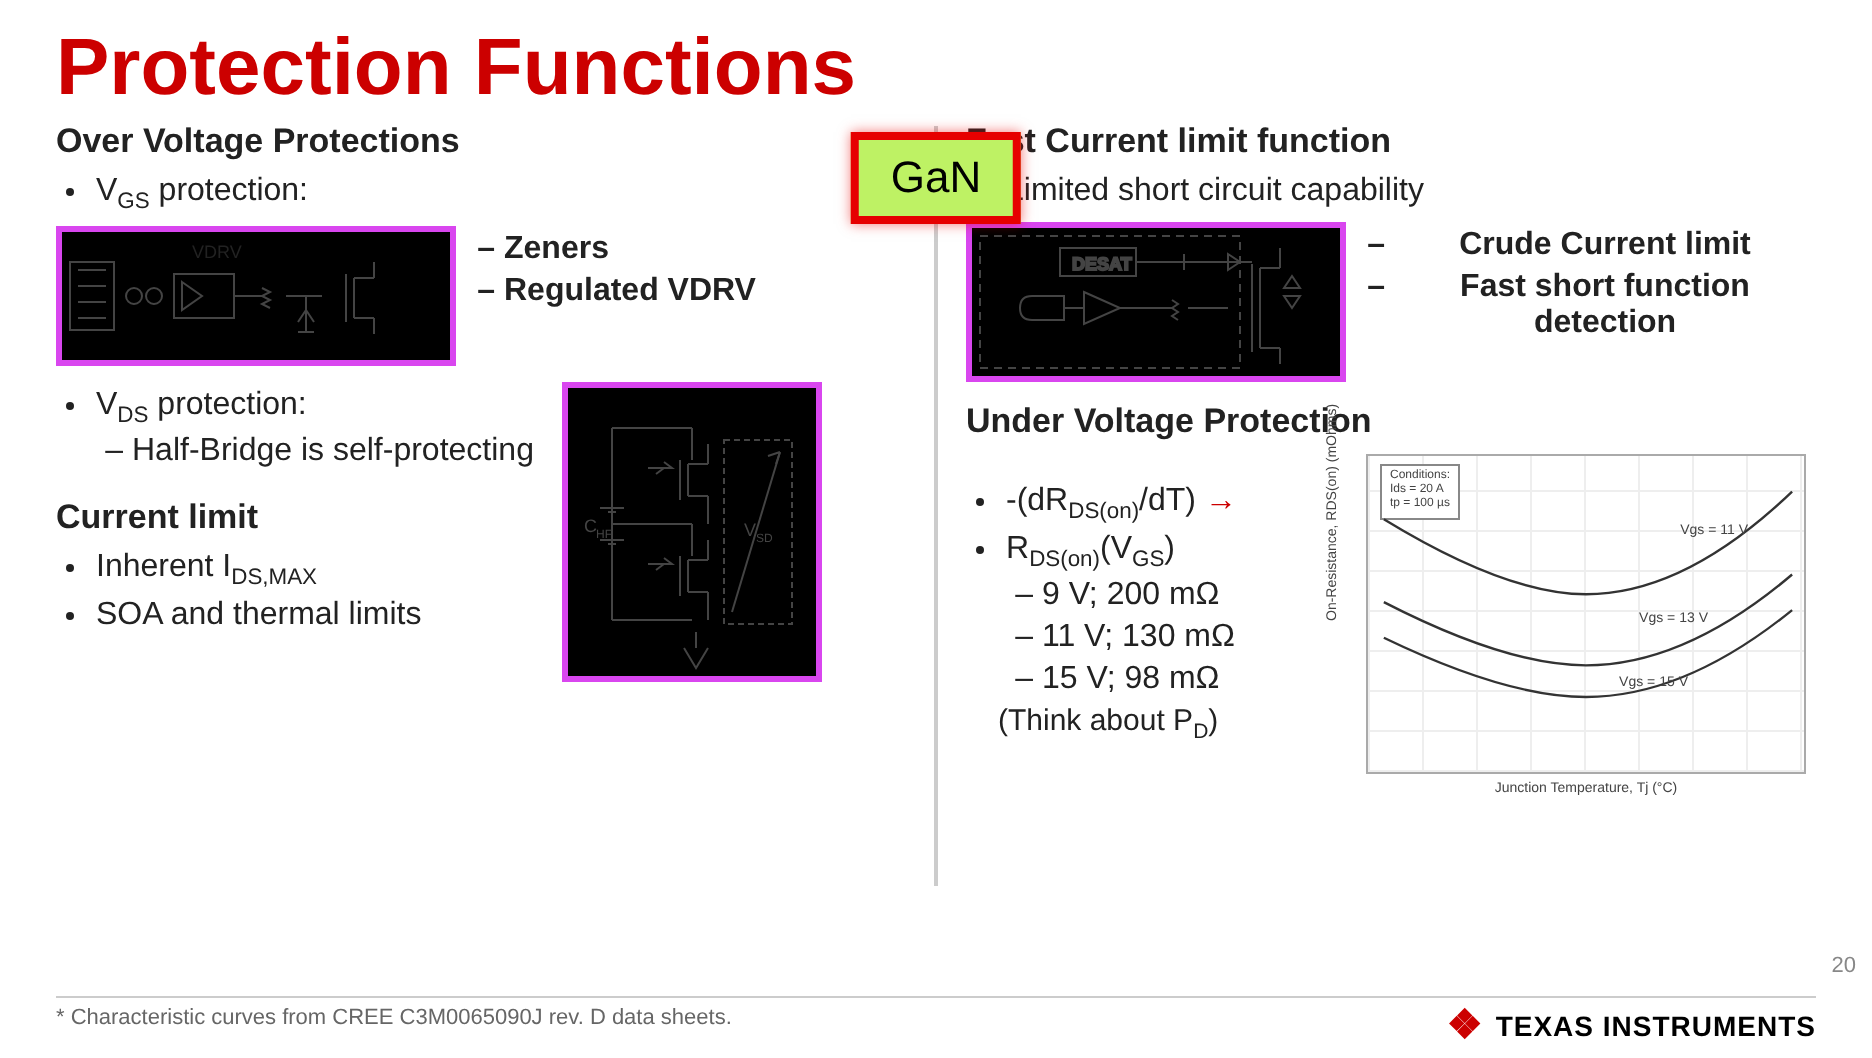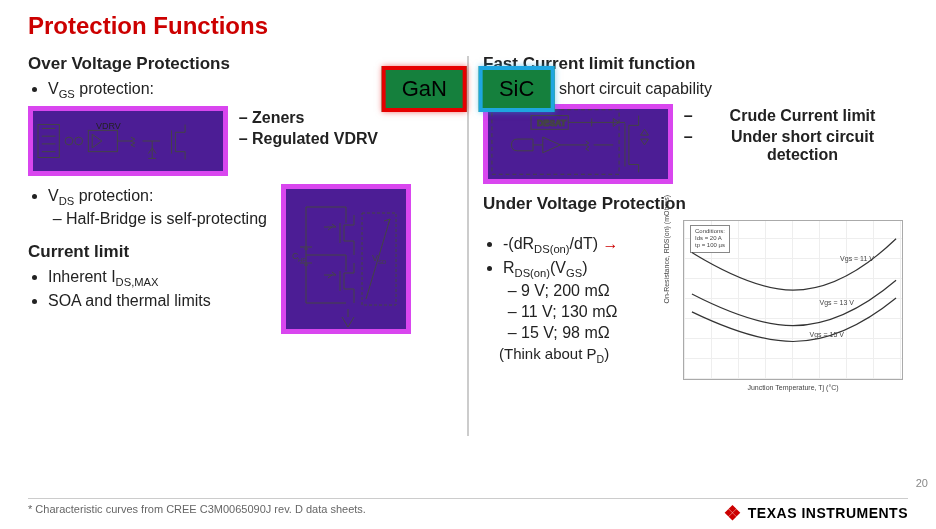--- a/index.html
+++ b/index.html
@@ -3,34 +3,34 @@
 <meta charset="utf-8">
 <style>
   * { box-sizing: border-box; margin: 0; padding: 0; }
   body {
     width: 936px; height: 529px;
     font-family: Arial, Helvetica, sans-serif;
     background: #fff; color: #222;
     position: relative; overflow: hidden;
     padding: 12px 28px 0 28px;
   }
-  .title { color: #cc0000; font-size: 24px; font-weight: bold; margin-bottom: 10px; }
+  .title { color: #cc0000; font-size: 40px; font-weight: bold; }
   .cols { display: flex; gap: 14px; }
   .col { flex: 1; }
   .divider { width: 2px; background: #ccc; height: 380px; align-self: flex-start; margin-top: 6px; }
   .h2 { font-size: 17px; font-weight: bold; margin: 4px 0 6px; }
   ul { list-style: disc; padding-left: 20px; font-size: 16px; }
   ul ul { list-style: '– '; padding-left: 18px; font-size: 16px; }
   li { margin: 3px 0; }
   sub { font-size: 0.7em; vertical-align: sub; }
   .badges { position: absolute; top: 66px; left: 50%; transform: translateX(-50%); display: flex; gap: 12px; }
-  .badge { font-size: 22px; padding: 6px 16px; border: 4px solid; background: #15803d; }
+  .badge { font-size: 22px; padding: 6px 16px; border: 4px solid; background: #bef264; }
   .badge.gan { border-color: #e60000; color: #000; box-shadow: 0 0 6px #e6000088; }
   .badge.sic { border-color: #1ea6e0; color: #000; box-shadow: 0 0 6px #1ea6e088; }
-  .circuit { border: 5px solid #d946ef; background: #4c1d95; display: flex; align-items: flex-end; justify-content: center;
+  .circuit { border: 3px solid #d946ef; background: #000000; display: flex; align-items: center; justify-content: center;
              font-size: 8px; color: #888; text-align: center; }
   .ov-row { display: flex; gap: 10px; align-items: flex-start; font-weight: bold; }
   .arrow-red { color: #cc0000; font-weight: bold; }
   .chart-block { width: 220px; height: 160px; border: 1px solid #aaa; position: relative; font-size: 7px; color: #444;
                  background:
                    repeating-linear-gradient(to right, #eee 0 1px, transparent 1px 27px),
                    repeating-linear-gradient(to top, #eee 0 1px, transparent 1px 20px);
                }
   .chart-title-y { position: absolute; left: -14px; top: 50%; transform: rotate(-90deg) translateY(-50%); transform-origin: left; font-size: 7px; white-space: nowrap; }
   .chart-title-x { position: absolute; bottom: -12px; left: 50%; transform: translateX(-50%); font-size: 7px; }
@@ -42,21 +42,20 @@
   .pageno { position: absolute; right: 8px; bottom: 40px; font-size: 11px; color: #888; }
   svg.curve { position: absolute; top:0; left:0; width:100%; height:100%; }
 </style>
 </head>
 <body>
 
 <div class="title">Protection Functions</div>
 
 <div class="badges">
   <div class="badge gan">GaN</div>
-  <div class="badge sic">SiC</div>
 </div>
 
 <div class="cols">
 
   <div class="col">
     <div class="h2">Over Voltage Protections</div>
     <ul>
       <li>
         <span>V</span><sub>GS</sub><span> protection:</span>
       </li>
@@ -152,21 +151,21 @@
             <path d="M100 36 l3 2 l-3 2 l3 2 l-3 2 l3 2"></path>
             <path d="M108 40 h20"></path>
             <path d="M140 18 v44 M144 20 v40 M144 20 h10 M144 60 h10 M154 20 v-10 M154 60 v8"></path>
             <path d="M160 24 l-4 6 l8 0 z M160 40 l-4 -6 l8 0 z"></path>
             <path d="M112 17 h28 M128 13 l6 4 l-6 4 z"></path>
           </g>
         </svg>
       </div>
       <ul style="padding-left:14px;text-align:center;">
         <li style="list-style:'– ';">Crude Current limit</li>
-        <li style="list-style:'– ';">Under short circuit detection</li>
+        <li style="list-style:'– ';">Fast short function detection</li>
       </ul>
     </div>
 
     <div class="h2">Under Voltage Protection</div>
     <div style="display:flex; gap:10px; align-items:center;">
       <ul style="flex:0 0 190px;">
         <li>
           <span>-(dR</span><sub>DS(on)</sub><span>/dT) </span><span class="arrow-red">→</span>
         </li>
         <li>

